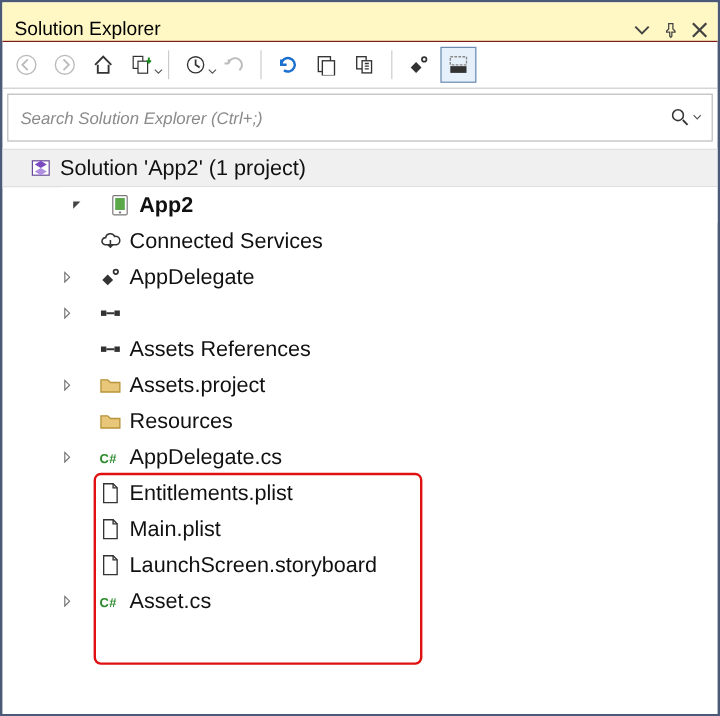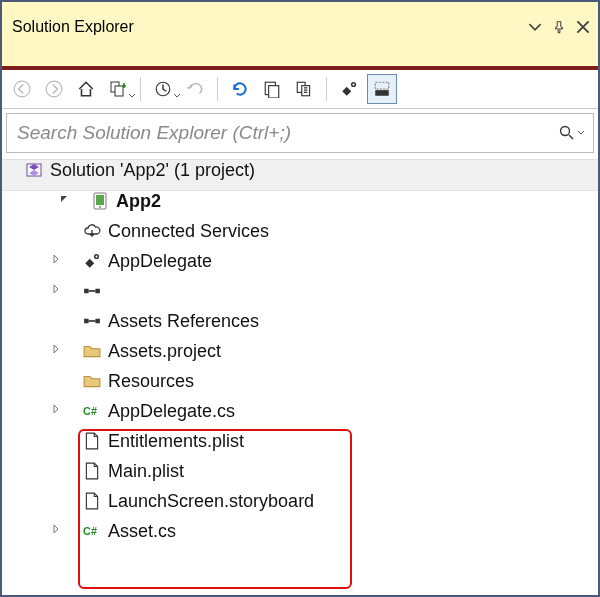--- a/index.html
+++ b/index.html
@@ -1,36 +1,36 @@
 <!DOCTYPE html>
 <html><head>
 <meta charset="utf-8">
 <style>
   html,body{margin:0;padding:0;font-family:"Segoe UI",Arial,sans-serif;font-size:16px;background:#fff;}
   .window{width:600px;height:597px;box-sizing:border-box;border:2px solid #4a5a78;background:#fff;display:flex;flex-direction:column;}
-  .titlebar{background:#fff8c4;height:32px;display:flex;align-items:flex-start;padding:16px 6px;border-bottom:4px solid #7f1d1d;}
+  .titlebar{background:#fff8c4;height:32px;display:flex;align-items:flex-end;padding:0 6px;border-bottom:1px solid #7f1d1d;}
   .titlebar .title{flex:1;color:#000;font-size:16px;padding-left:4px;}
   .titlebar .tb-btn{width:18px;height:18px;display:flex;align-items:center;justify-content:center;margin-left:6px;color:#444;}
   .tb-btn svg{width:14px;height:14px;}
   .toolbar{height:38px;display:flex;align-items:center;padding:0 6px;border-bottom:1px solid #ccc;gap:4px;}
   .toolbar .sep{width:1px;height:24px;background:#ccc;margin:0 4px;}
   .tbtn{width:28px;height:28px;display:flex;align-items:center;justify-content:center;color:#555;position:relative;}
   .tbtn.disabled{color:#bbb;}
   .tbtn.blue{color:#1a6fcf;}
   .tbtn svg{width:18px;height:18px;}
   .tbtn.boxed{border:1px solid #6a8ab0;background:#e6f0fa;}
   .drop-arrow{position:absolute;right:-4px;bottom:-1px;}
   .drop-arrow svg{width:8px;height:8px;}
   .searchbar{height:38px;border:1px solid #bbb;margin:4px;display:flex;align-items:center;padding:0 8px;color:#888;}
-  .searchbar input{flex:1;border:none;outline:none;font-size:19px;font-style:italic;color:#ec4899;background:transparent;}
+  .searchbar input{flex:1;border:none;outline:none;font-size:14px;font-style:italic;color:#ec4899;background:transparent;}
   .searchbar input::placeholder{font-style:italic;color:#8a8a8a;}
   .search-icon{display:flex;align-items:center;gap:2px;color:#555;}
   .search-icon svg{width:16px;height:16px;}
   .tree{flex:1;overflow:auto;padding-top:2px;}
-  .row{display:flex;height:30px;white-space:nowrap;}
+  .row{display:flex;align-items:center;height:30px;white-space:nowrap;}
   .row.sol{background:#f0f0f0;border-top:1px solid #e0e0e0;border-bottom:1px solid #e0e0e0;}
   .row.proj{background:#fff;margin-left:48px;}
   .exp{width:16px;height:16px;display:flex;align-items:center;justify-content:center;flex:0 0 16px;color:#777;}
   .exp svg{width:10px;height:10px;}
   .sp{display:inline-block;}
   .ic{width:20px;height:20px;display:flex;align-items:center;justify-content:center;flex:0 0 20px;margin-right:6px;}
   .ic svg{width:18px;height:18px;}
   .label{font-size:18px;color:#111;}
   .label.bold{font-weight:bold;}
   .highlight-box{position:relative;}

